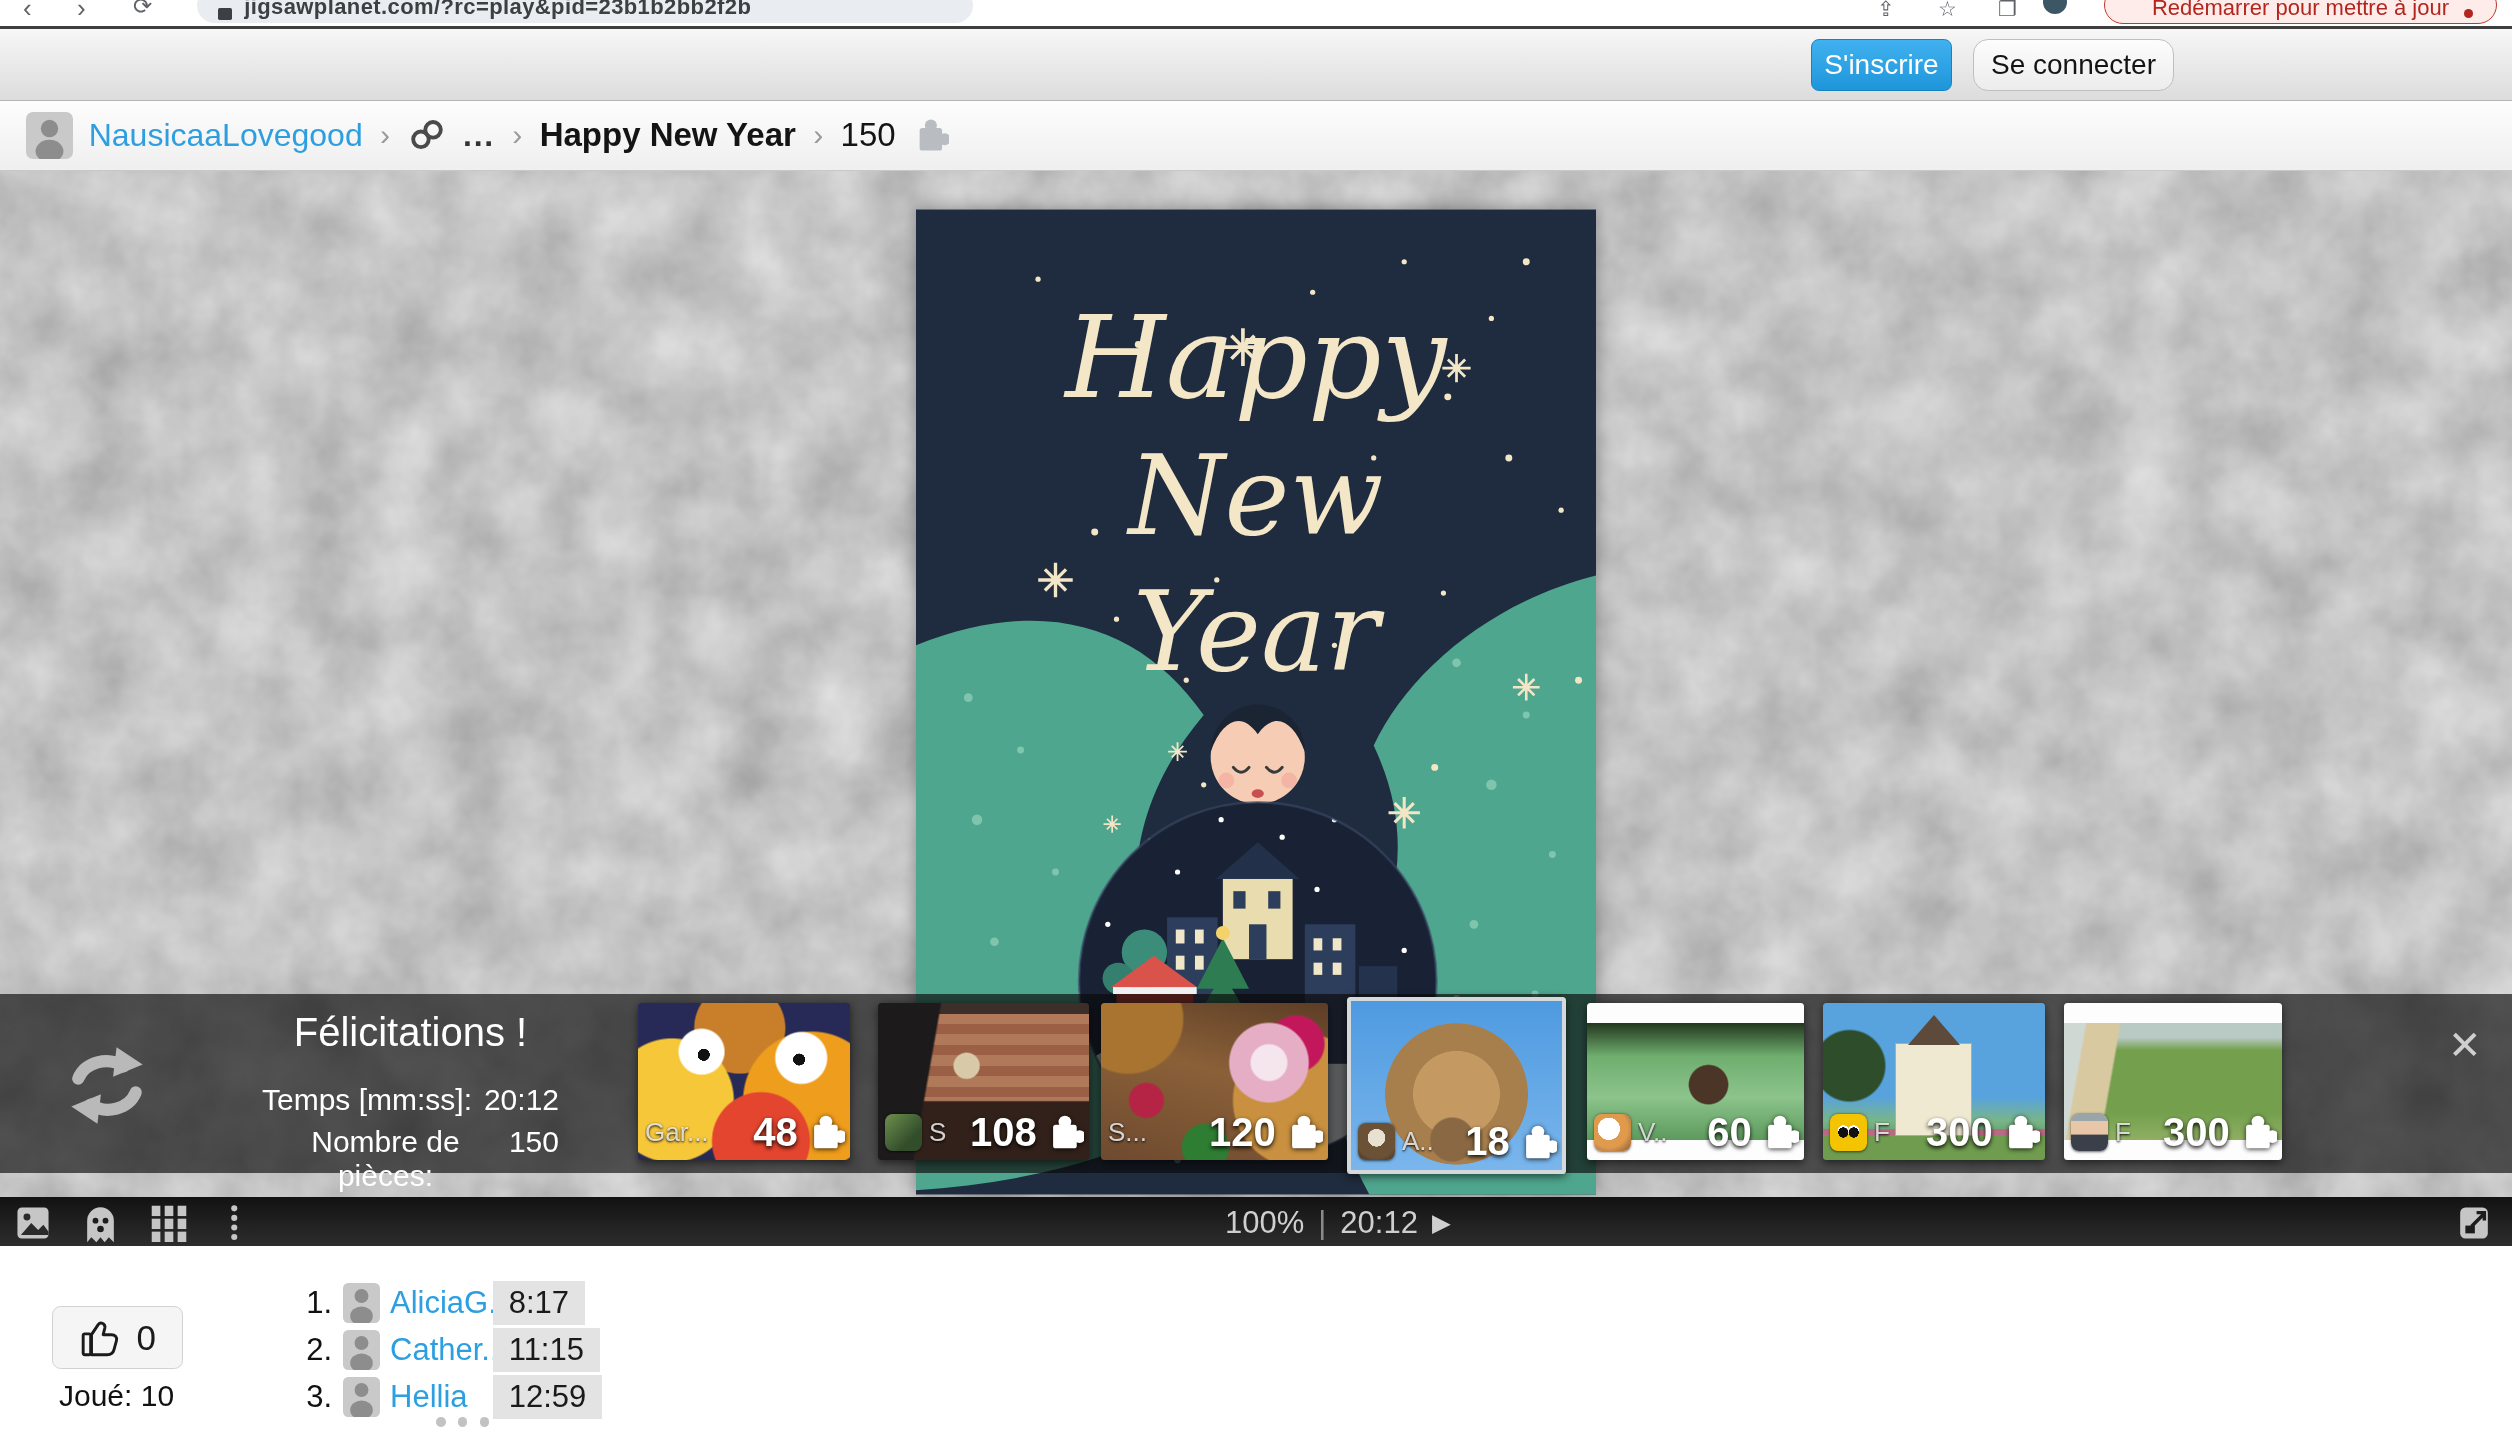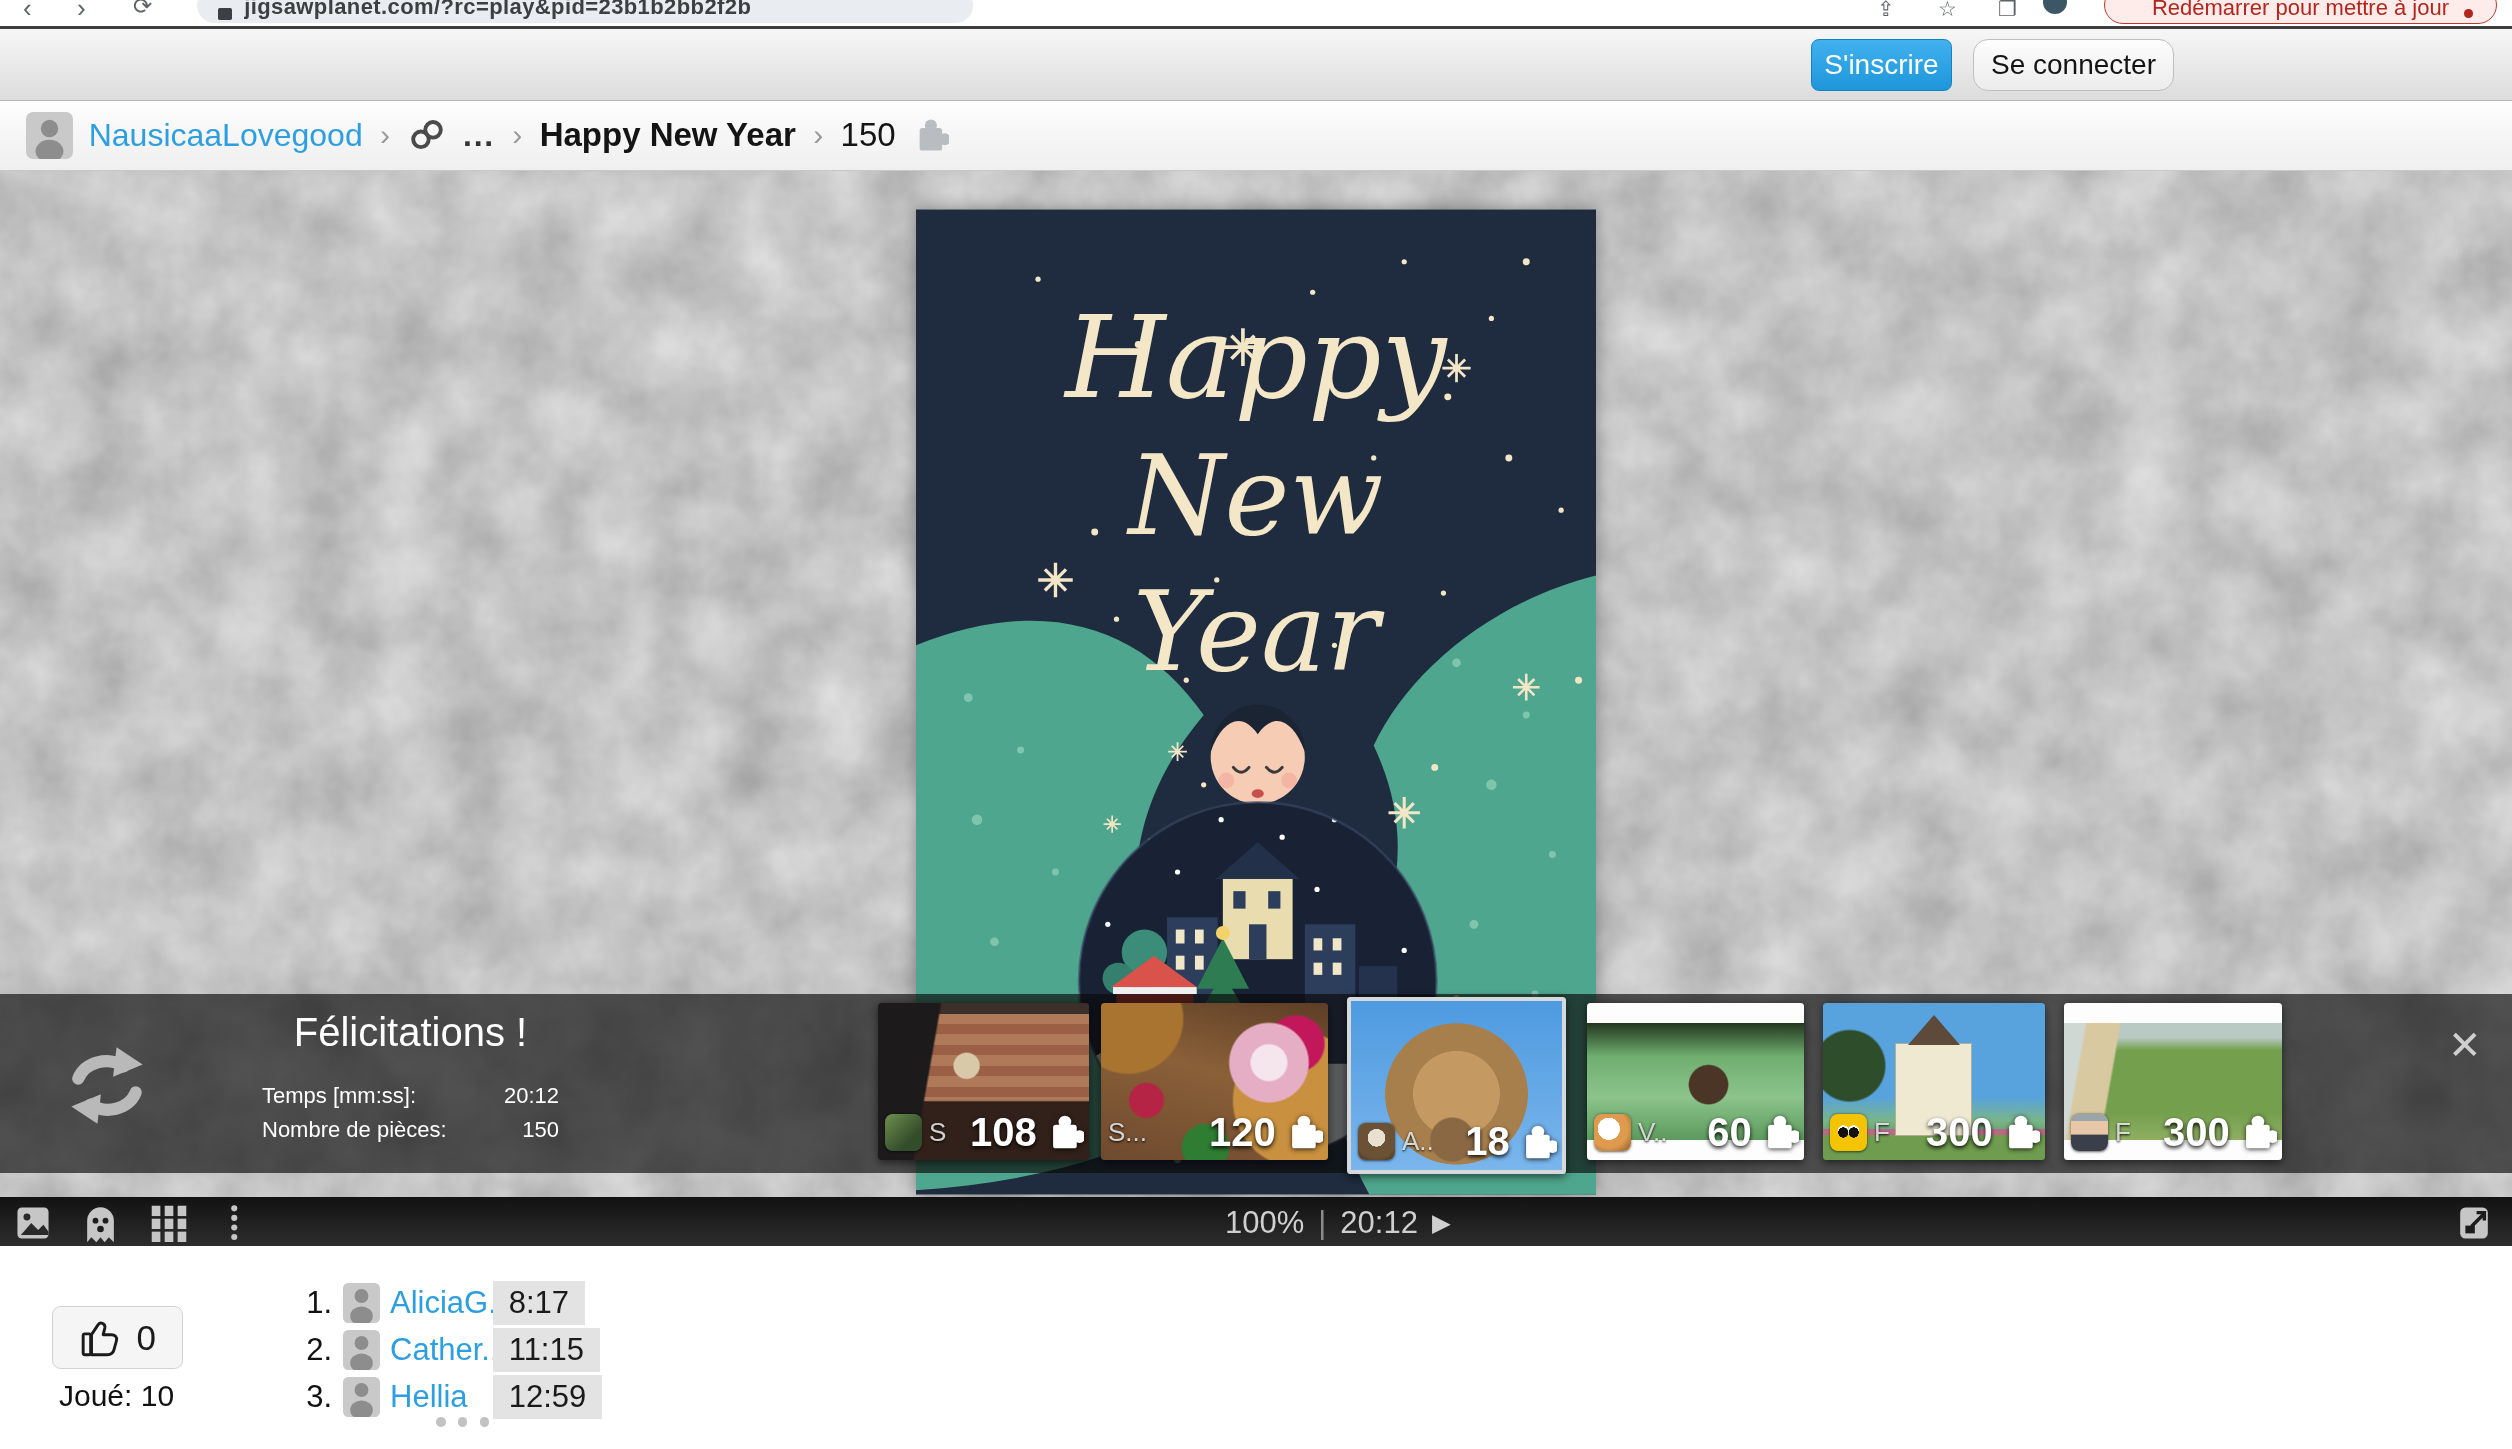--- a/index.html
+++ b/index.html
@@ -53,21 +53,21 @@
   .gbtn{height:49px;padding:0 19px;border-radius:8.7px;background:#f1f1f1;border:1.7px solid #c9c9c9;
         display:flex;align-items:center;gap:12.2px;font-size:29px;color:#141414;box-sizing:border-box;}
   
   .stage{position:absolute;left:0;top:171px;width:2512px;height:1076px;background:#7d7d7d;overflow:hidden;}
   .art{position:absolute;left:916px;top:38px;width:680px;height:986px;box-shadow:0 0 15.7px rgba(0,0,0,.35);}
   .script-text{font-family:"DejaVu Serif",serif;font-style:italic;}
   
   .overlay{position:absolute;left:0;top:994px;width:2512px;height:179px;background:rgba(10,10,10,.66);}
   .congrats{position:absolute;left:262px;top:15.7px;width:297px;color:#fff;text-align:center;}
   .congrats .t{font-size:40px;margin-bottom:28px;}
-  .crow{display:flex;justify-content:space-between;font-size:22px;margin-top:8.7px;}
+  .crow{display:flex;justify-content:space-between;font-size:30px;margin-top:8.7px;}
   .refresh{position:absolute;left:58px;top:48px;}
   .close-x{position:absolute;left:2448px;top:31px;font-size:40px;color:#cfcfcf;cursor:pointer;line-height:1;}
   .thumb{position:absolute;top:8.7px;height:157px;border-radius:3.5px;overflow:hidden;
          box-shadow:0 2.6px 8.7px rgba(0,0,0,.55);cursor:pointer;}
   .thumb.sel{top:2.6px;height:169px;border:4.4px solid #d5d9dc;}
   .badge{position:absolute;left:7px;right:5.2px;bottom:5.2px;display:flex;align-items:center;gap:7px;}
   .tname{color:rgba(242,242,242,.85);font-size:26px;text-shadow:0 0.9px 2.6px #000;white-space:nowrap;overflow:hidden;}
   .tcount{margin-left:auto;color:#fff;font-size:40px;font-weight:bold;text-shadow:0 1.7px 4.4px rgba(0,0,0,.95);}
   .ticon{flex:none;filter:drop-shadow(0 1.7px 2.6px rgba(0,0,0,.8));}
   .tav{width:37px;height:37px;border-radius:7.9px;flex:none;box-shadow:0 0.9px 2.6px rgba(0,0,0,.6);}
@@ -364,20 +364,33 @@
       <div class="crow">
           <span>Temps [mm:ss]:</span>
           <span>20:12</span>
         </div>
       <div class="crow">
           <span>Nombre de pièces:</span>
           <span>150</span>
         </div>
     </div>
 
+    <div class="thumb art1" style="left:638px;width:212px">
+      <div class="badge">
+          <span class="tname">Gar...</span>
+        <span class="tcount">48</span>
+        <svg class="ticon" width="40" height="40" viewBox="0 0 44 44">
+            <g fill="#fff">
+              <rect x="10" y="14" width="26" height="26" rx="3"></rect>
+              <circle cx="23" cy="11" r="7"></circle>
+              <circle cx="39" cy="27" r="7"></circle>
+            </g>
+          </svg>
+        </div>
+    </div>
     <div class="thumb art2" style="left:878px;width:211px">
       <div class="badge">
           <span class="tav av2"></span>
         <span class="tname">S</span>
         <span class="tcount">108</span>
         <svg class="ticon" width="40" height="40" viewBox="0 0 44 44">
             <g fill="#fff">
               <rect x="10" y="14" width="26" height="26" rx="3"></rect>
               <circle cx="23" cy="11" r="7"></circle>
               <circle cx="39" cy="27" r="7"></circle>

